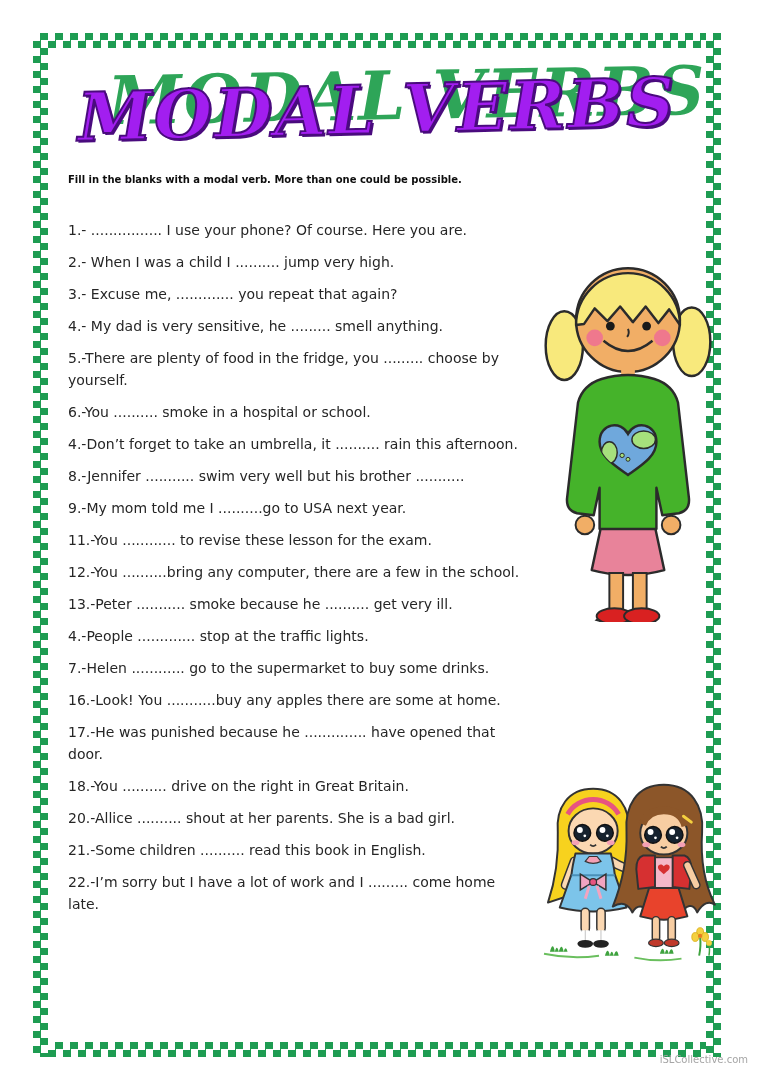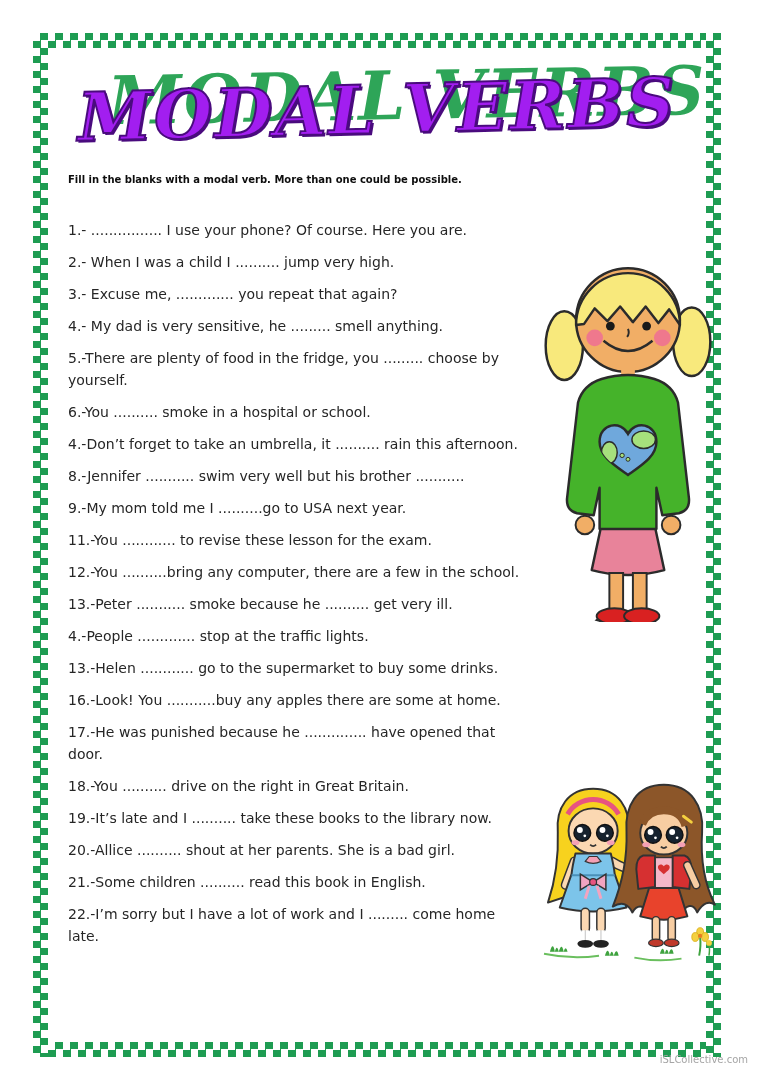--- a/index.html
+++ b/index.html
@@ -112,25 +112,24 @@
     <p class="item">4.- My dad is very sensitive, he ......... smell anything.</p>
     <p class="item">5.-There are plenty of food in the fridge, you ......... choose by yourself.</p>
     <p class="item">6.-You .......... smoke in a hospital or school.</p>
     <p class="item">4.-Don’t forget to take an umbrella, it .......... rain this afternoon.</p>
     <p class="item">8.-Jennifer ........... swim very well but his brother ...........</p>
     <p class="item">9.-My mom told me I ..........go to USA next year.</p>
     <p class="item">11.-You ............ to revise these lesson for the exam.</p>
     <p class="item">12.-You ..........bring any computer, there are a few in the school.</p>
     <p class="item">13.-Peter ........... smoke because he .......... get very ill.</p>
     <p class="item">4.-People ............. stop at the traffic lights.</p>
-    <p class="item">13.-Helen ............ go to the supermarket to buy some drinks.</p>
+    <p class="item">7.-Helen ............ go to the supermarket to buy some drinks.</p>
     <p class="item">16.-Look! You ...........buy any apples there are some at home.</p>
     <p class="item">17.-He was punished because he .............. have opened that door.</p>
     <p class="item">18.-You .......... drive on the right in Great Britain.</p>
-    <p class="item">19.-It’s late and I .......... take these books to the library now.</p>
     <p class="item">20.-Allice .......... shout at her parents. She is a bad girl.</p>
     <p class="item">21.-Some children .......... read this book in English.</p>
     <p class="item">22.-I’m sorry but I have a lot of work and I ......... come home late.</p>
   </div>
 
 <div class="illus-top">
   <svg viewBox="0 0 170 400" xmlns="http://www.w3.org/2000/svg">
 
     <ellipse cx="20" cy="118" rx="19" ry="35" class="f-hair" stroke="#2b2b2b" stroke-width="2.5"></ellipse>
     <ellipse cx="150" cy="114" rx="19" ry="35" class="f-hair" stroke="#2b2b2b" stroke-width="2.5"></ellipse>

